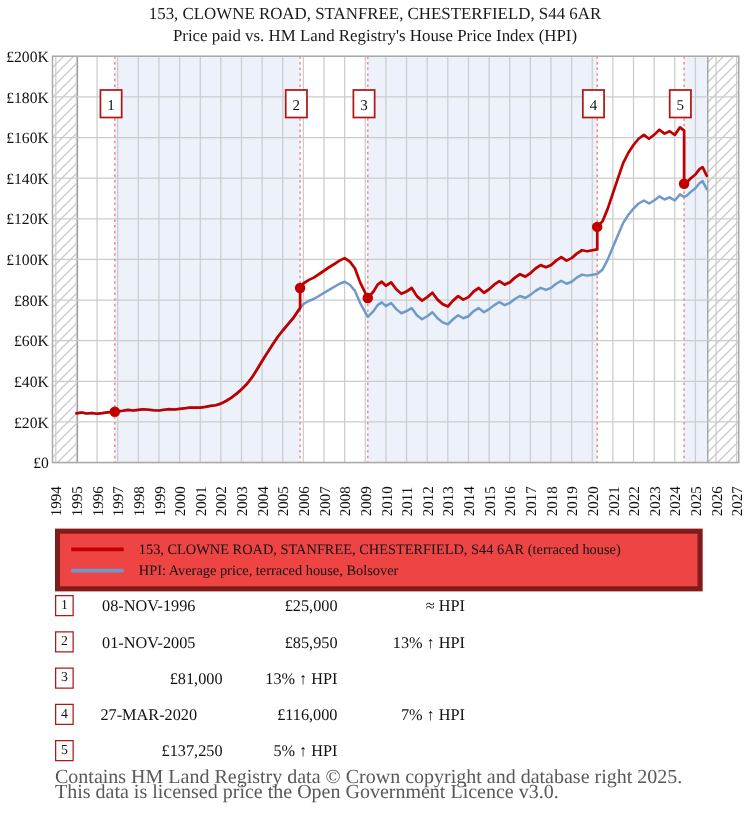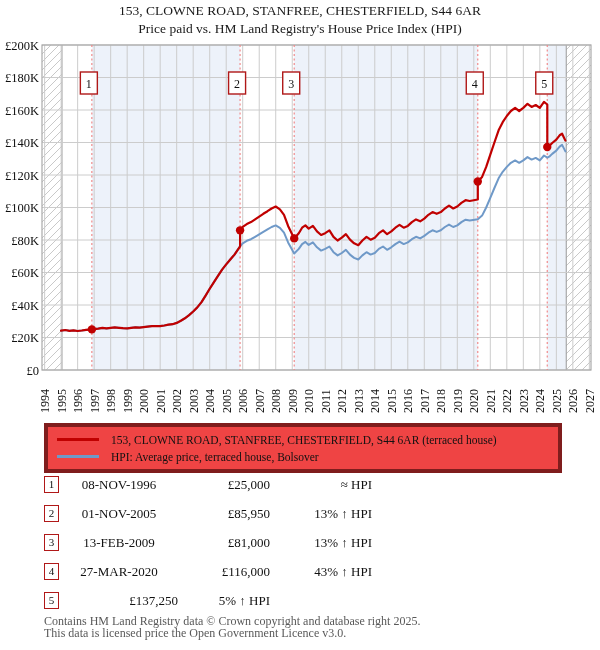--- a/index.html
+++ b/index.html
@@ -14,21 +14,21 @@
   .legend-row{display:flex;align-items:center;height:17px;}
   .legend-swatch{width:42px;height:0;margin-left:9px;margin-right:12px;border-top-style:solid;border-top-width:3px;}
   .legend-label{font-size:11.5px;color:#111;}
   .trow{position:absolute;left:44px;width:330px;display:grid;grid-template-columns:16px 118px 92px 102px;
         align-items:center;font-size:13px;}
   .num-badge{width:13px;height:15px;border:1.5px solid #b01818;background:#fff;color:#111;
              font-size:11px;line-height:15px;text-align:center;}
   .cell-date{text-align:center;}
   .cell-price{text-align:right;}
   .cell-hpi{text-align:right;}
-  .footer{position:absolute;left:44px;top:616px;width:540px;font-size:12px;line-height:11.5px;color:#595959;}
+  .footer{position:absolute;left:44px;top:616px;width:540px;font-size:16px;line-height:11.5px;color:#595959;}
 </style>
 </head>
 <body>
 
 <div class="page">
 
   <div id="title1" class="title-line">153, CLOWNE ROAD, STANFREE, CHESTERFIELD, S44 6AR</div>
   <div id="title2" class="title-line">Price paid vs. HM Land Registry's House Price Index (HPI)</div>
 
   <svg id="chart-svg" width="600" height="420" viewBox="0 0 600 420">
@@ -192,29 +192,28 @@
     <div class="cell-hpi">≈ HPI</div>
   </div>
   <div class="trow" style="top:505px;">
     <div class="num-badge" style="border-color: rgb(176, 24, 24);">2</div>
     <div class="cell-date">01-NOV-2005</div>
     <div class="cell-price">£85,950</div>
     <div class="cell-hpi">13% ↑ HPI</div>
   </div>
   <div class="trow" style="top:534px;">
     <div class="num-badge" style="border-color: rgb(176, 24, 24);">3</div>
-    <div class="cell-date">13-FEB-2009</div>
     <div class="cell-price">£81,000</div>
     <div class="cell-hpi">13% ↑ HPI</div>
   </div>
   <div class="trow" style="top:563px;">
     <div class="num-badge" style="border-color: rgb(176, 24, 24);">4</div>
     <div class="cell-date">27-MAR-2020</div>
     <div class="cell-price">£116,000</div>
-    <div class="cell-hpi">43% ↑ HPI</div>
+    <div class="cell-hpi">7% ↑ HPI</div>
   </div>
   <div class="trow" style="top:592px;">
     <div class="num-badge" style="border-color: rgb(176, 24, 24);">5</div>
     <div class="cell-price">£137,250</div>
     <div class="cell-hpi">5% ↑ HPI</div>
   </div>
 
   <div class="footer">
     <div>Contains HM Land Registry data © Crown copyright and database right 2025.</div>
     <div>This data is licensed price the Open Government Licence v3.0.</div>

